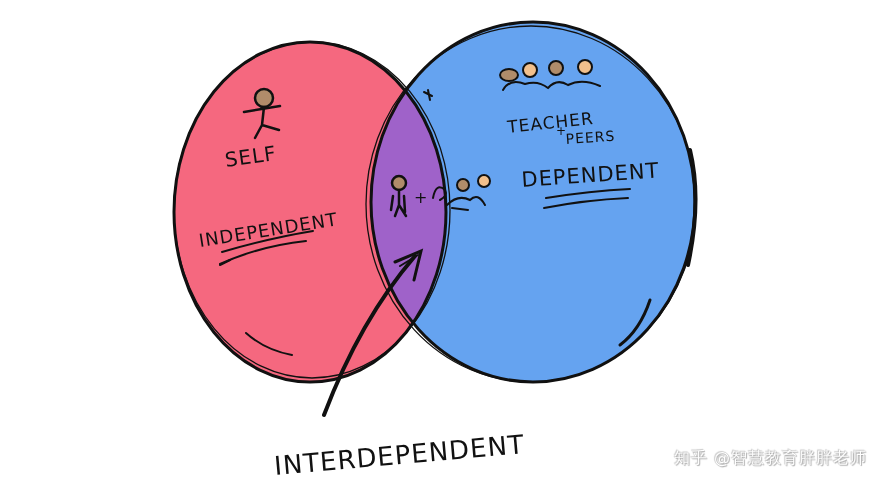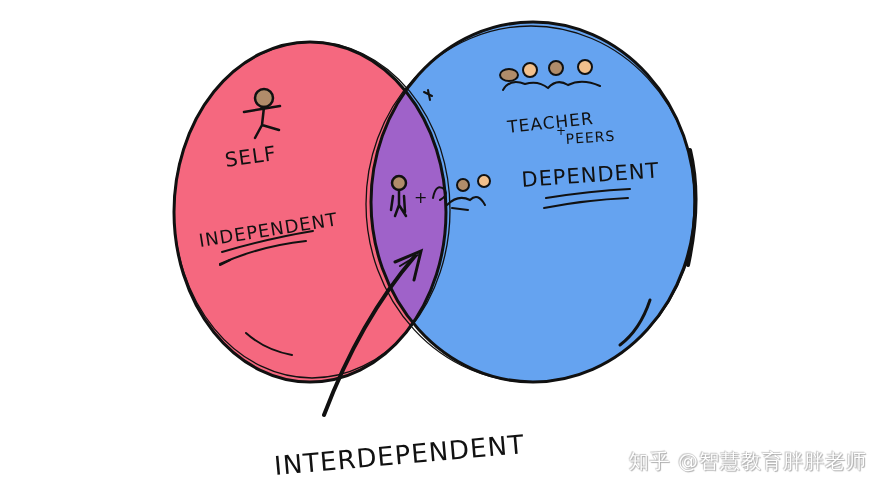--- a/index.html
+++ b/index.html
@@ -6,21 +6,21 @@
     body { width: 889px; height: 500px; position: relative; overflow: hidden; font-family: "DejaVu Sans", sans-serif; }
     .stage { position: absolute; left: 0; top: 0; width: 889px; height: 500px; }
     .hand {
       font-family: "DejaVu Sans", sans-serif;
       fill: #111111;
       letter-spacing: 1px;
     }
     .watermark {
       position: absolute; right: 22px; top: 448px;
       font-family: "DejaVu Sans", sans-serif;
-      font-size: 20px; color: #ffffff;
+      font-size: 16px; color: #ffffff;
       text-shadow: 0 0 1px #9a9a9a, 1px 1px 1px #b0b0b0, -1px -1px 1px #cfcfcf;
       letter-spacing: 1px;
     }
   </style>
 </head>
 <body>
 
 <div class="stage">
   <svg width="889" height="500" viewBox="0 0 889 500" xmlns="http://www.w3.org/2000/svg">
     <defs>

